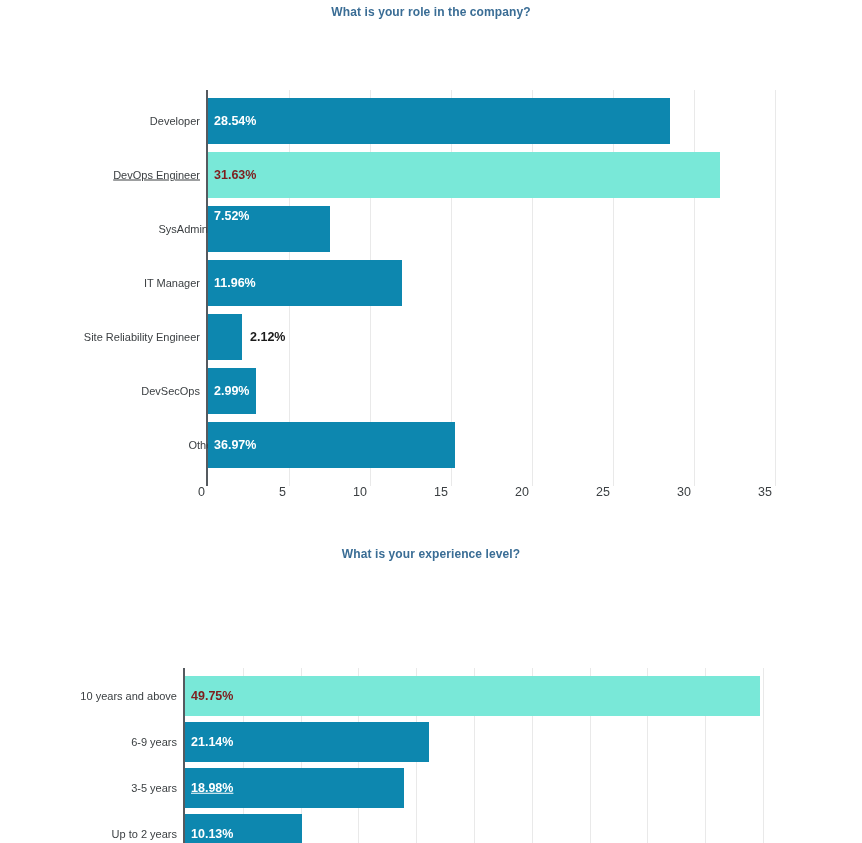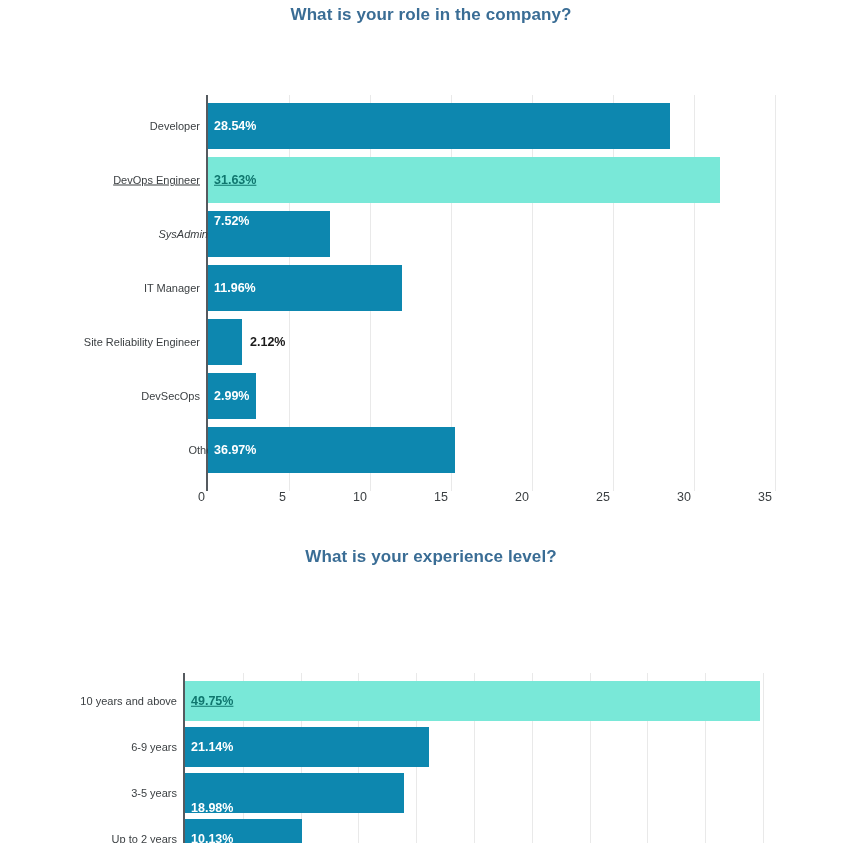--- a/index.html
+++ b/index.html
@@ -16,21 +16,21 @@
   }
 
   
   .chart-block { position: absolute; left: 0; width: 862px; }
   #chart-1 { top: 0; height: 500px; }
   #chart-2 { top: 500px; height: 343px; }
 
   .chart-title {
     text-align: center;
     color: #3a6d95;
-    font-size: 17px;
+    font-size: 12px;
     font-weight: bold;
     letter-spacing: .1px;
     line-height: 1;
   }
   #chart-1 .chart-title { margin-top: 6px; }
   #chart-2 .chart-title { margin-top: 48px; }
 
   .plot-wrap { position: relative; }
   .gridline {
     position: absolute;
@@ -60,21 +60,21 @@
 
   .bar-value {
     position: absolute;
     font-size: 12.5px;
     font-weight: bold;
     color: #ffffff;
     white-space: nowrap;
     line-height: 1;
     transform: translateY(-50%);
   }
-  .bar-value.inside-dark { color: #0f766e; text-decoration: underline; }
+  .bar-value.inside-dark { color: #7f1d1d; }
   .bar-value.outside { color: #1b1b1b; }
 
   
   .tick {
     position: absolute;
     font-size: 12.5px;
     color: #3c4043;
     text-align: right;
     white-space: nowrap;
     line-height: 1;
@@ -95,21 +95,21 @@
         <div class="gridline" style="left: 613px; top: 72px; height: 396px;"></div>
         <div class="gridline" style="left: 694px; top: 72px; height: 396px;"></div>
         <div class="gridline" style="left: 775px; top: 72px; height: 396px;"></div>
         <div class="axis-line" style="left: 206px; top: 72px; height: 396px;"></div>
         <div class="cat-label" style="top: 103px; left: 0px; width: 200px;">Developer</div>
         <div class="bar" style="left: 208px; top: 80px; width: 462px; height: 46px;"></div>
         <div class="bar-value" style="top: 103px; left: 214px;">28.54%</div>
         <div class="cat-label" style="top: 157px; left: 0px; width: 200px; text-decoration: underline;">DevOps Engineer</div>
         <div class="bar highlight" style="left: 208px; top: 134px; width: 512px; height: 46px;"></div>
         <div class="bar-value inside-dark" style="top: 157px; left: 214px;">31.63%</div>
-        <div class="cat-label" style="top: 211px; left: 8px; width: 200px; font-style: italic;">SysAdmin</div>
+        <div class="cat-label" style="top: 211px; left: 8px; width: 200px;">SysAdmin</div>
         <div class="bar" style="left: 208px; top: 188px; width: 122px; height: 46px;"></div>
         <div class="bar-value" style="top: 198px; left: 214px;">7.52%</div>
         <div class="cat-label" style="top: 265px; left: 0px; width: 200px;">IT Manager</div>
         <div class="bar" style="left: 208px; top: 242px; width: 194px; height: 46px;"></div>
         <div class="bar-value" style="top: 265px; left: 214px;">11.96%</div>
         <div class="cat-label" style="top: 319px; left: 0px; width: 200px; padding-left: 32px;">Site Reliability Engineer</div>
         <div class="bar" style="left: 208px; top: 296px; width: 34px; height: 46px;"></div>
         <div class="bar-value outside" style="top: 319px; left: 250px;">2.12%</div>
         <div class="cat-label" style="top: 373px; left: 0px; width: 200px;">DevSecOps</div>
         <div class="bar" style="left: 208px; top: 350px; width: 48px; height: 46px;"></div>
@@ -143,20 +143,20 @@
         <div class="gridline" style="left: 763px; top: 108px; height: 195px;"></div>
         <div class="axis-line" style="left: 183px; top: 108px; height: 195px;"></div>
         <div class="cat-label" style="top: 136px; left: 0px; width: 177px;">10 years and above</div>
         <div class="bar highlight" style="left: 185px; top: 116px; width: 575px; height: 40px;"></div>
         <div class="bar-value inside-dark" style="top: 136px; left: 191px;">49.75%</div>
         <div class="cat-label" style="top: 182px; left: 0px; width: 177px;">6-9 years</div>
         <div class="bar" style="left: 185px; top: 162px; width: 244px; height: 40px;"></div>
         <div class="bar-value" style="top: 182px; left: 191px;">21.14%</div>
         <div class="cat-label" style="top: 228px; left: 0px; width: 177px;">3-5 years</div>
         <div class="bar" style="left: 185px; top: 208px; width: 219px; height: 40px;"></div>
-        <div class="bar-value" style="top: 243px; left: 191px;">18.98%</div>
+        <div class="bar-value" style="top: 228px; left: 191px; text-decoration: underline;">18.98%</div>
         <div class="cat-label" style="top: 274px; left: 0px; width: 177px;">Up to 2 years</div>
         <div class="bar" style="left: 185px; top: 254px; width: 117px; height: 40px;"></div>
         <div class="bar-value" style="top: 274px; left: 191px;">10.13%</div>
       </div>
   </section>
 
 </div>
 
 </body></html>

